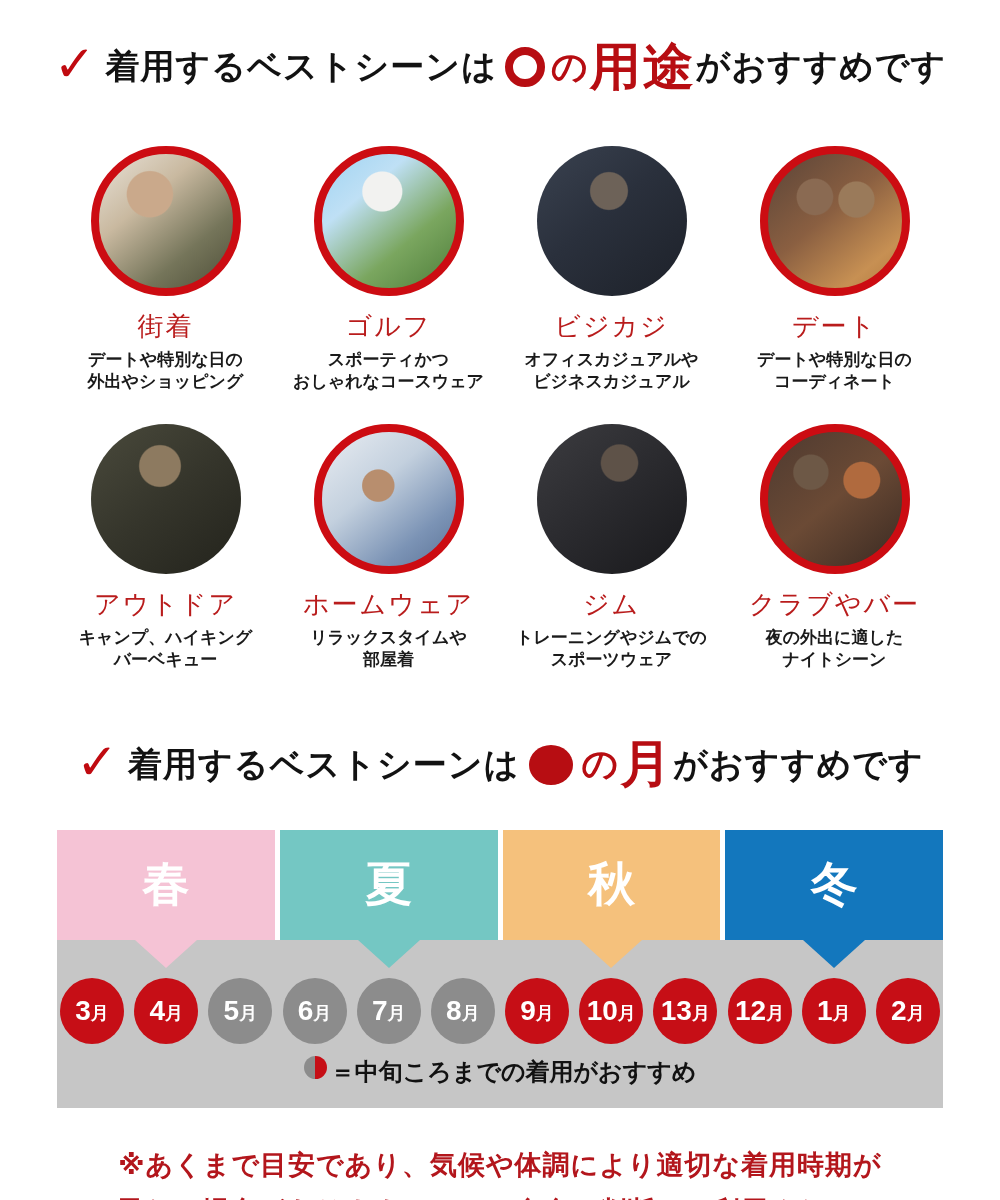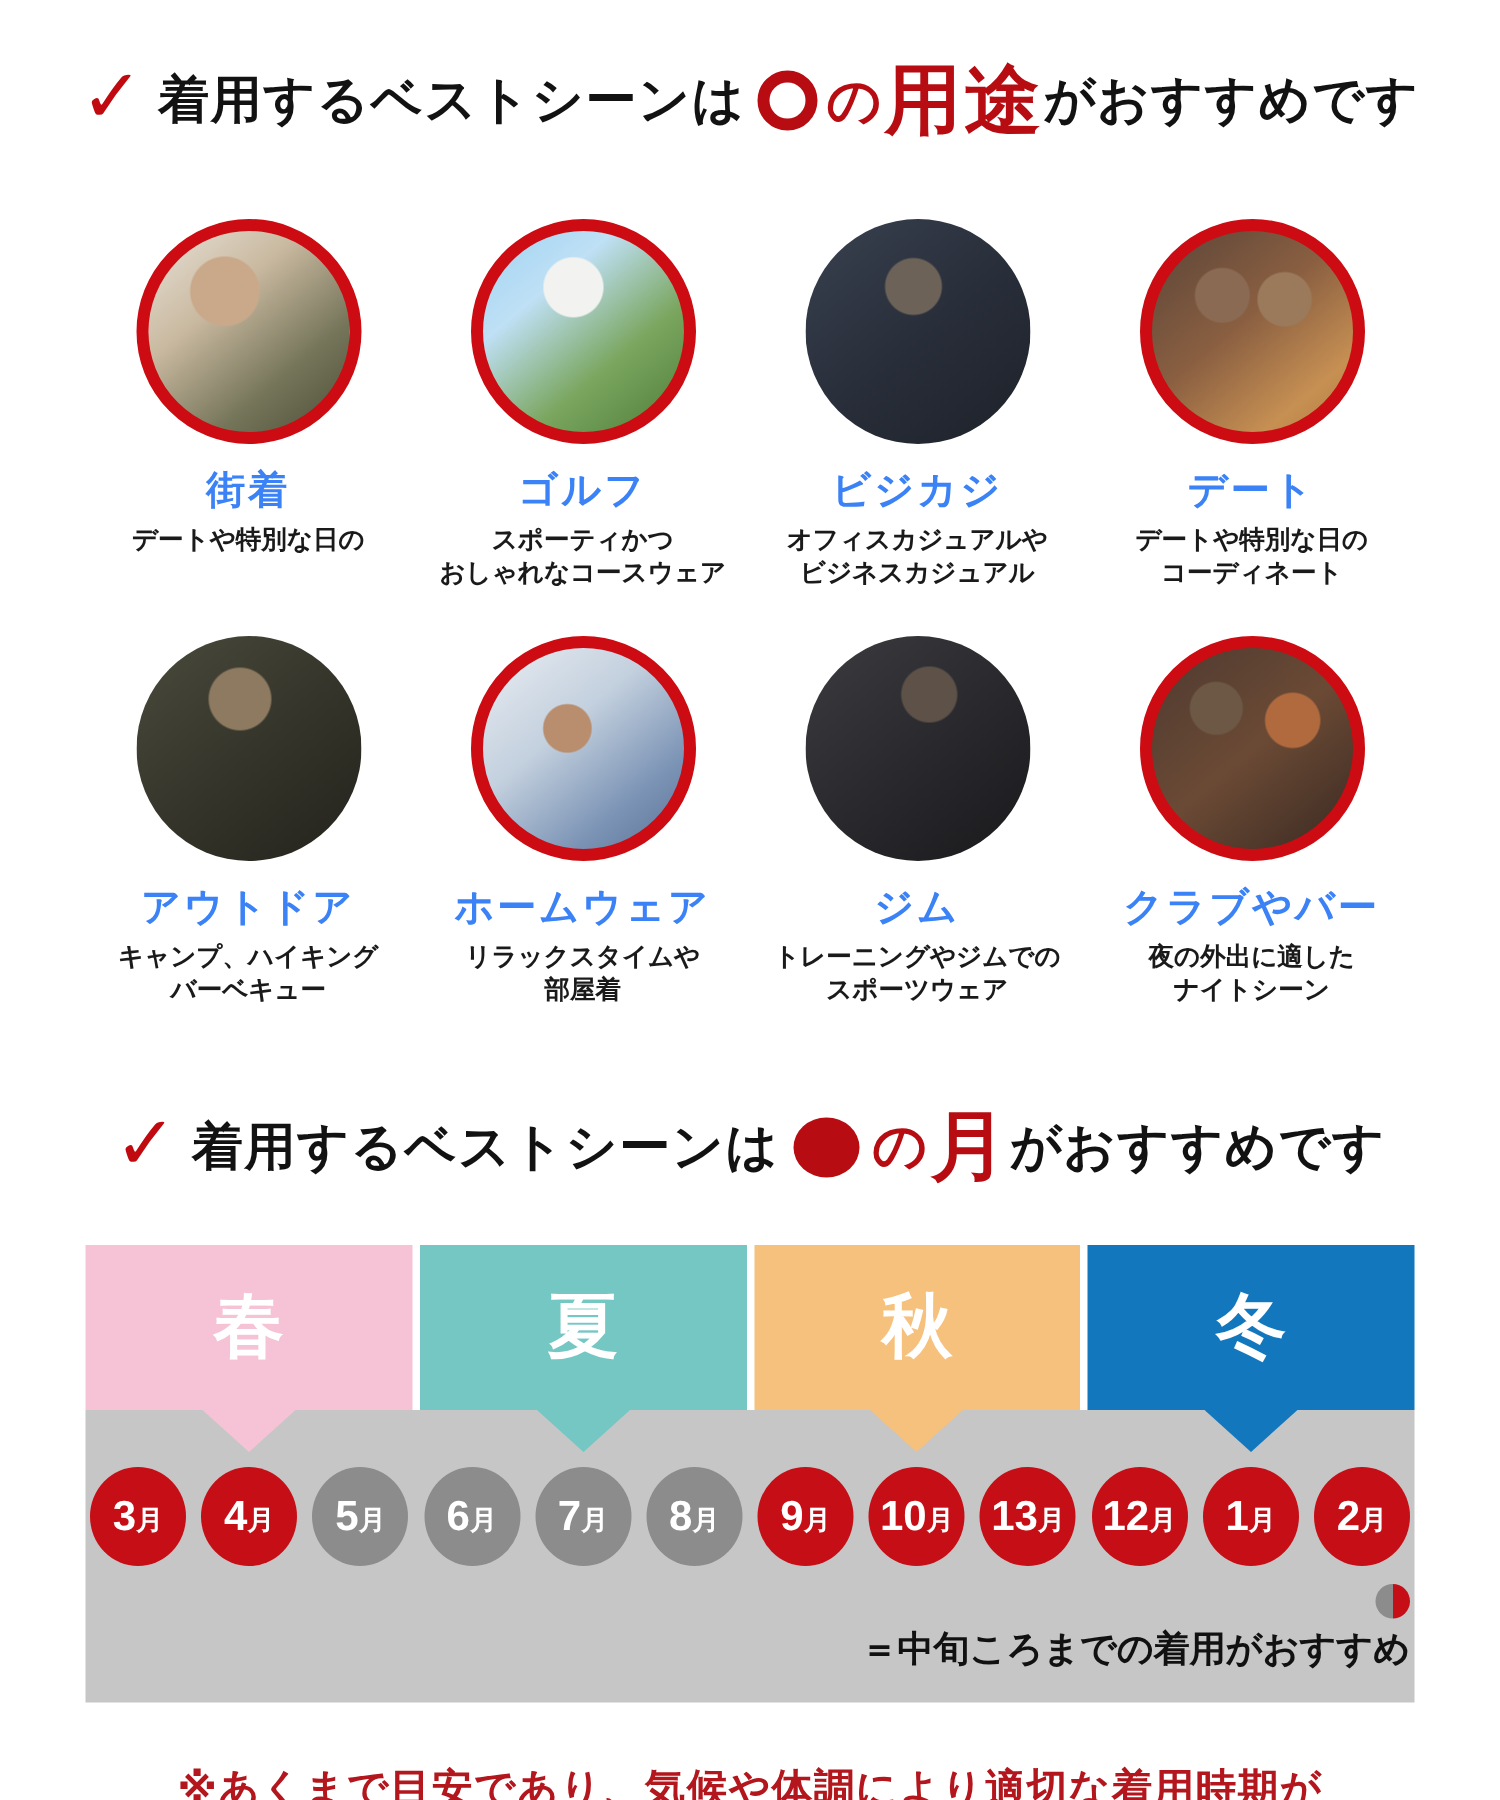--- a/index.html
+++ b/index.html
@@ -24,21 +24,21 @@
   .avatar { width:150px; height:150px; border-radius:50%; margin:0 auto; }
   [data-ring="true"] .avatar { border:8px solid #cc0c12; }
   .avatar[data-photo="man-city-casual"] { background:radial-gradient(circle at 38% 30%,#caa98b 0 18%,transparent 19%),linear-gradient(140deg,#e8e2d8 0%,#c9b9a0 35%,#75755a 70%,#4e4e38 100%); }
   .avatar[data-photo="man-golf"] { background:radial-gradient(circle at 45% 28%,#f2f2f0 0 16%,transparent 17%),linear-gradient(140deg,#9fd3f2 0%,#bfe0f5 30%,#7aa65f 65%,#4e7d3a 100%); }
   .avatar[data-photo="man-office"] { background:radial-gradient(circle at 48% 30%,#6d6258 0 14%,transparent 15%),linear-gradient(140deg,#3a4250 0%,#2a303c 45%,#1d2129 100%); }
   .avatar[data-photo="couple-date"] { background:radial-gradient(circle at 35% 32%,#8a6a52 0 14%,transparent 15%),radial-gradient(circle at 66% 34%,#9a7a5a 0 14%,transparent 15%),linear-gradient(140deg,#5a4438 0%,#8a5f41 45%,#c79053 80%,#b3793f 100%); }
   .avatar[data-photo="man-outdoor"] { background:radial-gradient(circle at 46% 28%,#8d7a60 0 15%,transparent 16%),linear-gradient(140deg,#4a4a3c 0%,#35352b 50%,#23231c 100%); }
   .avatar[data-photo="man-gym"] { background:radial-gradient(circle at 55% 26%,#5e5248 0 13%,transparent 14%),linear-gradient(140deg,#3c3c40 0%,#2a2a2e 50%,#19191c 100%); }
   .avatar[data-photo="man-homewear"] { background:radial-gradient(circle at 42% 40%,#b88e6e 0 14%,transparent 15%),linear-gradient(140deg,#e9edf2 0%,#c3d0de 40%,#7b93b5 75%,#5c7397 100%); }
   .avatar[data-photo="men-bar"] { background:radial-gradient(circle at 32% 30%,#6d5846 0 13%,transparent 14%),radial-gradient(circle at 70% 36%,#b06a3e 0 14%,transparent 15%),linear-gradient(140deg,#4e3a30 0%,#6b4a35 50%,#3a2a22 100%); }
-  .scene-title { margin-top:13px; color:#3b82f6; font-size:26px; font-weight:700; letter-spacing:2px; }
+  .scene-title { margin-top:13px; color:#b91c1c; font-size:26px; font-weight:400; letter-spacing:2px; }
   .scene-desc { margin-top:5px; color:#1a1a1a; font-size:17px; font-weight:700; line-height:1.32; }
   .scene-desc span { display:block; }
 
   
   .chart { width:886px; margin:32px auto 0; }
   .bands { display:flex; gap:5px; position:relative; z-index:2; }
   .band { flex:1; height:110px; position:relative; display:flex; align-items:center; justify-content:center; background:var(--c); }
   .band[data-season="spring"] { --c:#f5c3d5; }
   .band[data-season="summer"] { --c:#74c7c3; }
   .band[data-season="autumn"] { --c:#f5c17c; }
@@ -46,21 +46,21 @@
   .band::after { content:""; position:absolute; top:100%; left:50%; transform:translateX(-50%); width:0; height:0;
                  border-left:31px solid transparent; border-right:31px solid transparent; border-top:28px solid var(--c); }
   .band-label { color:#ffffff; font-size:47px; font-weight:800; }
   .gray-area { background:#c6c6c6; padding:38px 3px 20px; }
   .months { display:flex; justify-content:space-between; }
   .month { width:64px; height:66px; border-radius:50%; display:flex; align-items:center; justify-content:center; color:#ffffff; font-weight:800; }
   .month[data-state="on"] { background:#c60e16; }
   .month[data-state="off"] { background:#8c8c8c; }
   .month .num { font-size:28px; }
   .month .suffix { font-size:18px; margin-top:4px; }
-  .legend { margin-top:12px; display:flex; align-items:flex-end; justify-content:center; gap:4px;flex-direction:column; }
+  .legend { margin-top:12px; display:flex; align-items:flex-start; justify-content:center; gap:4px; }
   .legend-icon { width:23px; height:23px; border-radius:50%; background:linear-gradient(90deg,#8c8c8c 0 50%,#c60e16 50% 100%); }
   .legend-text { color:#111111; font-size:24px; font-weight:800; }
 
   
   .footnote { margin-top:34px; text-align:center; color:#b3161c; font-size:27px; font-weight:800; line-height:1.72; letter-spacing:1px; }
   .footnote span { display:block; }
 </style>
 </head>
 <body>
 
@@ -74,20 +74,21 @@
     <span class="h-red-emph">用途</span>
     <span class="h-black">がおすすめです</span>
   </div>
 
   <div class="scene-grid">
     <div class="scene-card" data-ring="true">
       <div class="avatar" data-photo="man-city-casual"></div>
       <div class="scene-title">街着</div>
       <div class="scene-desc">
         <span>デートや特別な日の</span>
+        <span>外出やショッピング</span>
       </div>
     </div>
     <div class="scene-card" data-ring="true">
       <div class="avatar" data-photo="man-golf"></div>
       <div class="scene-title">ゴルフ</div>
       <div class="scene-desc">
         <span>スポーティかつ</span>
         <span>おしゃれなコースウェア</span>
       </div>
     </div>

